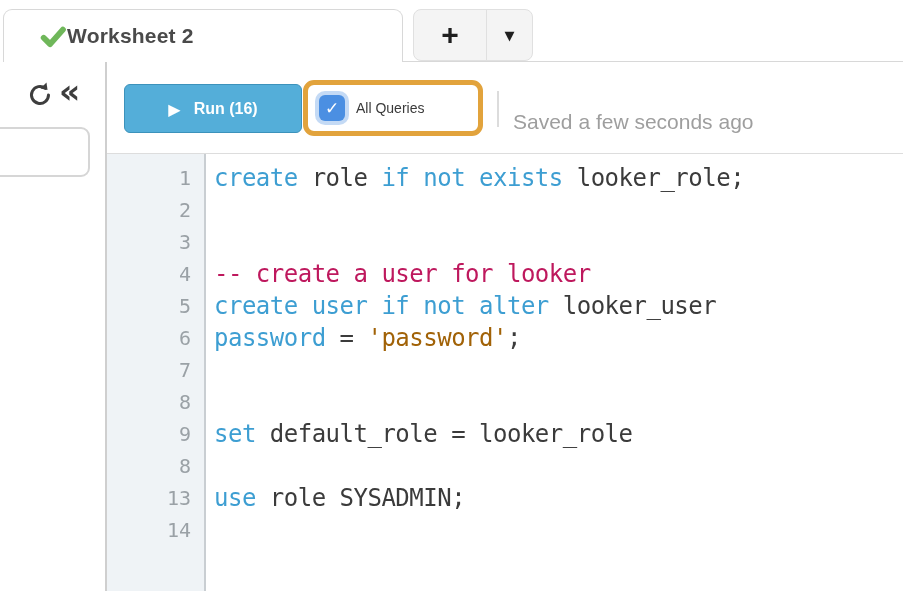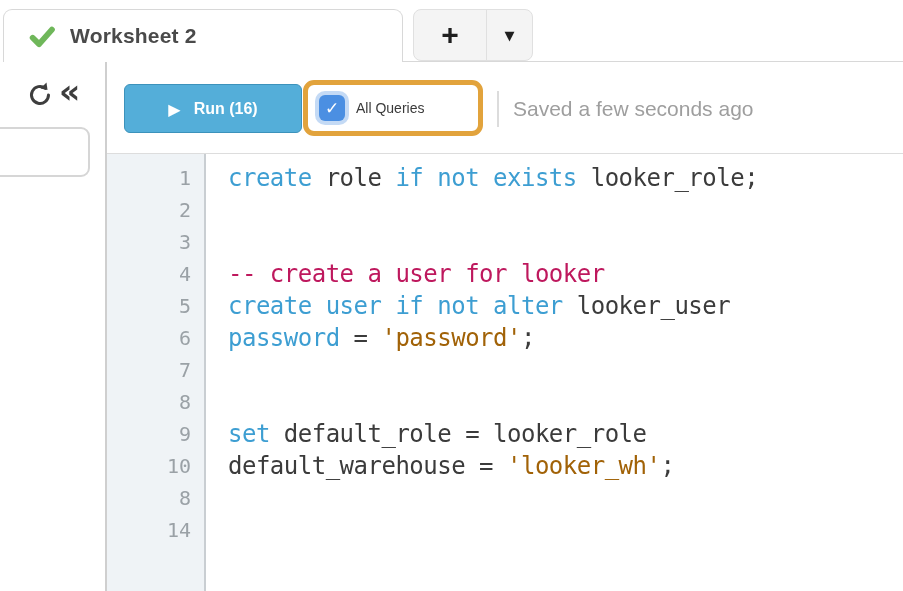--- a/index.html
+++ b/index.html
@@ -6,21 +6,21 @@
   html,body { background:#fff; }
   .screen {
     position:relative; width:903px; height:591px; overflow:hidden;
     background:#ffffff; font-family:"Liberation Sans", sans-serif;
   }
   
   .tab-active {
     position:absolute; left:3px; top:9px; width:400px; height:53px; z-index:3;
     background:#fff; border:1px solid #d8d8d8; border-bottom:none;
     border-radius:9px 9px 0 0; display:flex; align-items:center;
-    padding-left:24px; gap:14px;
+    padding-left:35px; 
   }
   .tab-check { width:28px; height:28px; flex:0 0 auto; }
   .tab-title { font-size:21px; font-weight:bold; color:#4a4a4a; letter-spacing:0.2px; }
   .tabbar-line { position:absolute; left:403px; top:61px; width:500px; height:1px; background:#d8d8d8; z-index:1; }
   .tab-buttons {
     position:absolute; left:413px; top:9px; height:52px; z-index:3;
     background:#f4f4f4; border:1px solid #e0e0e0; border-radius:8px;
     display:flex; align-items:stretch;
   }
   .tab-btn { display:flex; align-items:center; justify-content:center; color:#1f1f1f; cursor:pointer; }
@@ -54,38 +54,38 @@
   }
   .aq-checkbox {
     width:26px; height:26px; flex:0 0 auto; background:#4b8fe2; border-radius:6px;
     box-shadow:0 0 0 4px rgba(75,143,226,0.33);
     display:flex; align-items:center; justify-content:center;
     color:#fff; font-size:17px; font-weight:bold; cursor:pointer;
     font-family:"DejaVu Sans", sans-serif;
   }
   .aq-label { font-size:14px; color:#3a3a3a; }
   .toolbar-divider { position:absolute; left:497px; top:91px; width:2px; height:36px; background:#dcdcdc; }
-  .saved-status { position:absolute; left:513px; top:97px; font-size:21px; color:#9e9e9e; }
+  .saved-status { position:absolute; left:513px; top:110px; font-size:21px; color:#9e9e9e; }
   
   .editor-top-line { position:absolute; left:107px; top:153px; width:796px; height:1px; background:#dddddd; }
   .gutter-bg {
     position:absolute; left:107px; top:154px; width:99px; height:437px;
     background:#eff3f6; border-right:2px solid #c9ced2;
   }
   .code-lines {
     position:absolute; left:107px; top:154px; width:796px; height:437px;
     overflow:hidden; padding-top:8px;
     font-family:"DejaVu Sans Mono", monospace; cursor:text;
   }
   .code-line { display:flex; height:32px; line-height:32px; white-space:pre; }
   .ln {
     width:99px; flex:0 0 auto; text-align:right; padding-right:15px;
     font-size:20px; color:#9aa1a6;
   }
-  .code { padding-left:22px; font-size:24px; letter-spacing:-0.5px; }
+  .code { padding-left:8px; font-size:24px; letter-spacing:-0.5px; }
   .tok-keyword { color:#3d9ed2; }
   .tok-plain   { color:#3b3b3b; }
   .tok-comment { color:#be185d; }
   .tok-string  { color:#a16207; }
 </style>
 </head>
 <body>
 
 <div class="screen">
 
@@ -139,18 +139,18 @@
   <div class="code-lines">
       <div class="code-line"><span class="ln">1</span><span class="code"><span class="tok-keyword">create</span><span class="tok-plain"> role </span><span class="tok-keyword">if not exists</span><span class="tok-plain"> looker_role;</span></span></div>
       <div class="code-line"><span class="ln">2</span></div>
       <div class="code-line"><span class="ln">3</span><span class="code"></span></div>
       <div class="code-line"><span class="ln">4</span><span class="code"><span class="tok-comment">-- create a user for looker</span></span></div>
       <div class="code-line"><span class="ln">5</span><span class="code"><span class="tok-keyword">create user if not alter</span><span class="tok-plain"> looker_user</span></span></div>
       <div class="code-line"><span class="ln">6</span><span class="code"><span class="tok-keyword">password</span><span class="tok-plain"> = </span><span class="tok-string">'password'</span><span class="tok-plain">;</span></span></div>
       <div class="code-line"><span class="ln">7</span></div>
       <div class="code-line"><span class="ln">8</span></div>
       <div class="code-line"><span class="ln">9</span><span class="code"><span class="tok-keyword">set</span><span class="tok-plain"> default_role = looker_role</span></span></div>
-      <div class="code-line"><span class="ln">10</span><span class="code"><span class="tok-plain">default_warehouse = </span><span class="tok-string">'looker_wh'</span><span class="tok-plain">;</span></span></div>
       <div class="code-line"><span class="ln">8</span><span class="code"></span></div>
+      <div class="code-line"><span class="ln">13</span><span class="code"><span class="tok-keyword">use</span><span class="tok-plain"> role SYSADMIN;</span></span></div>
       <div class="code-line"><span class="ln">14</span><span class="code"></span></div>
     </div>
 
 </div>
 
 </body></html>

